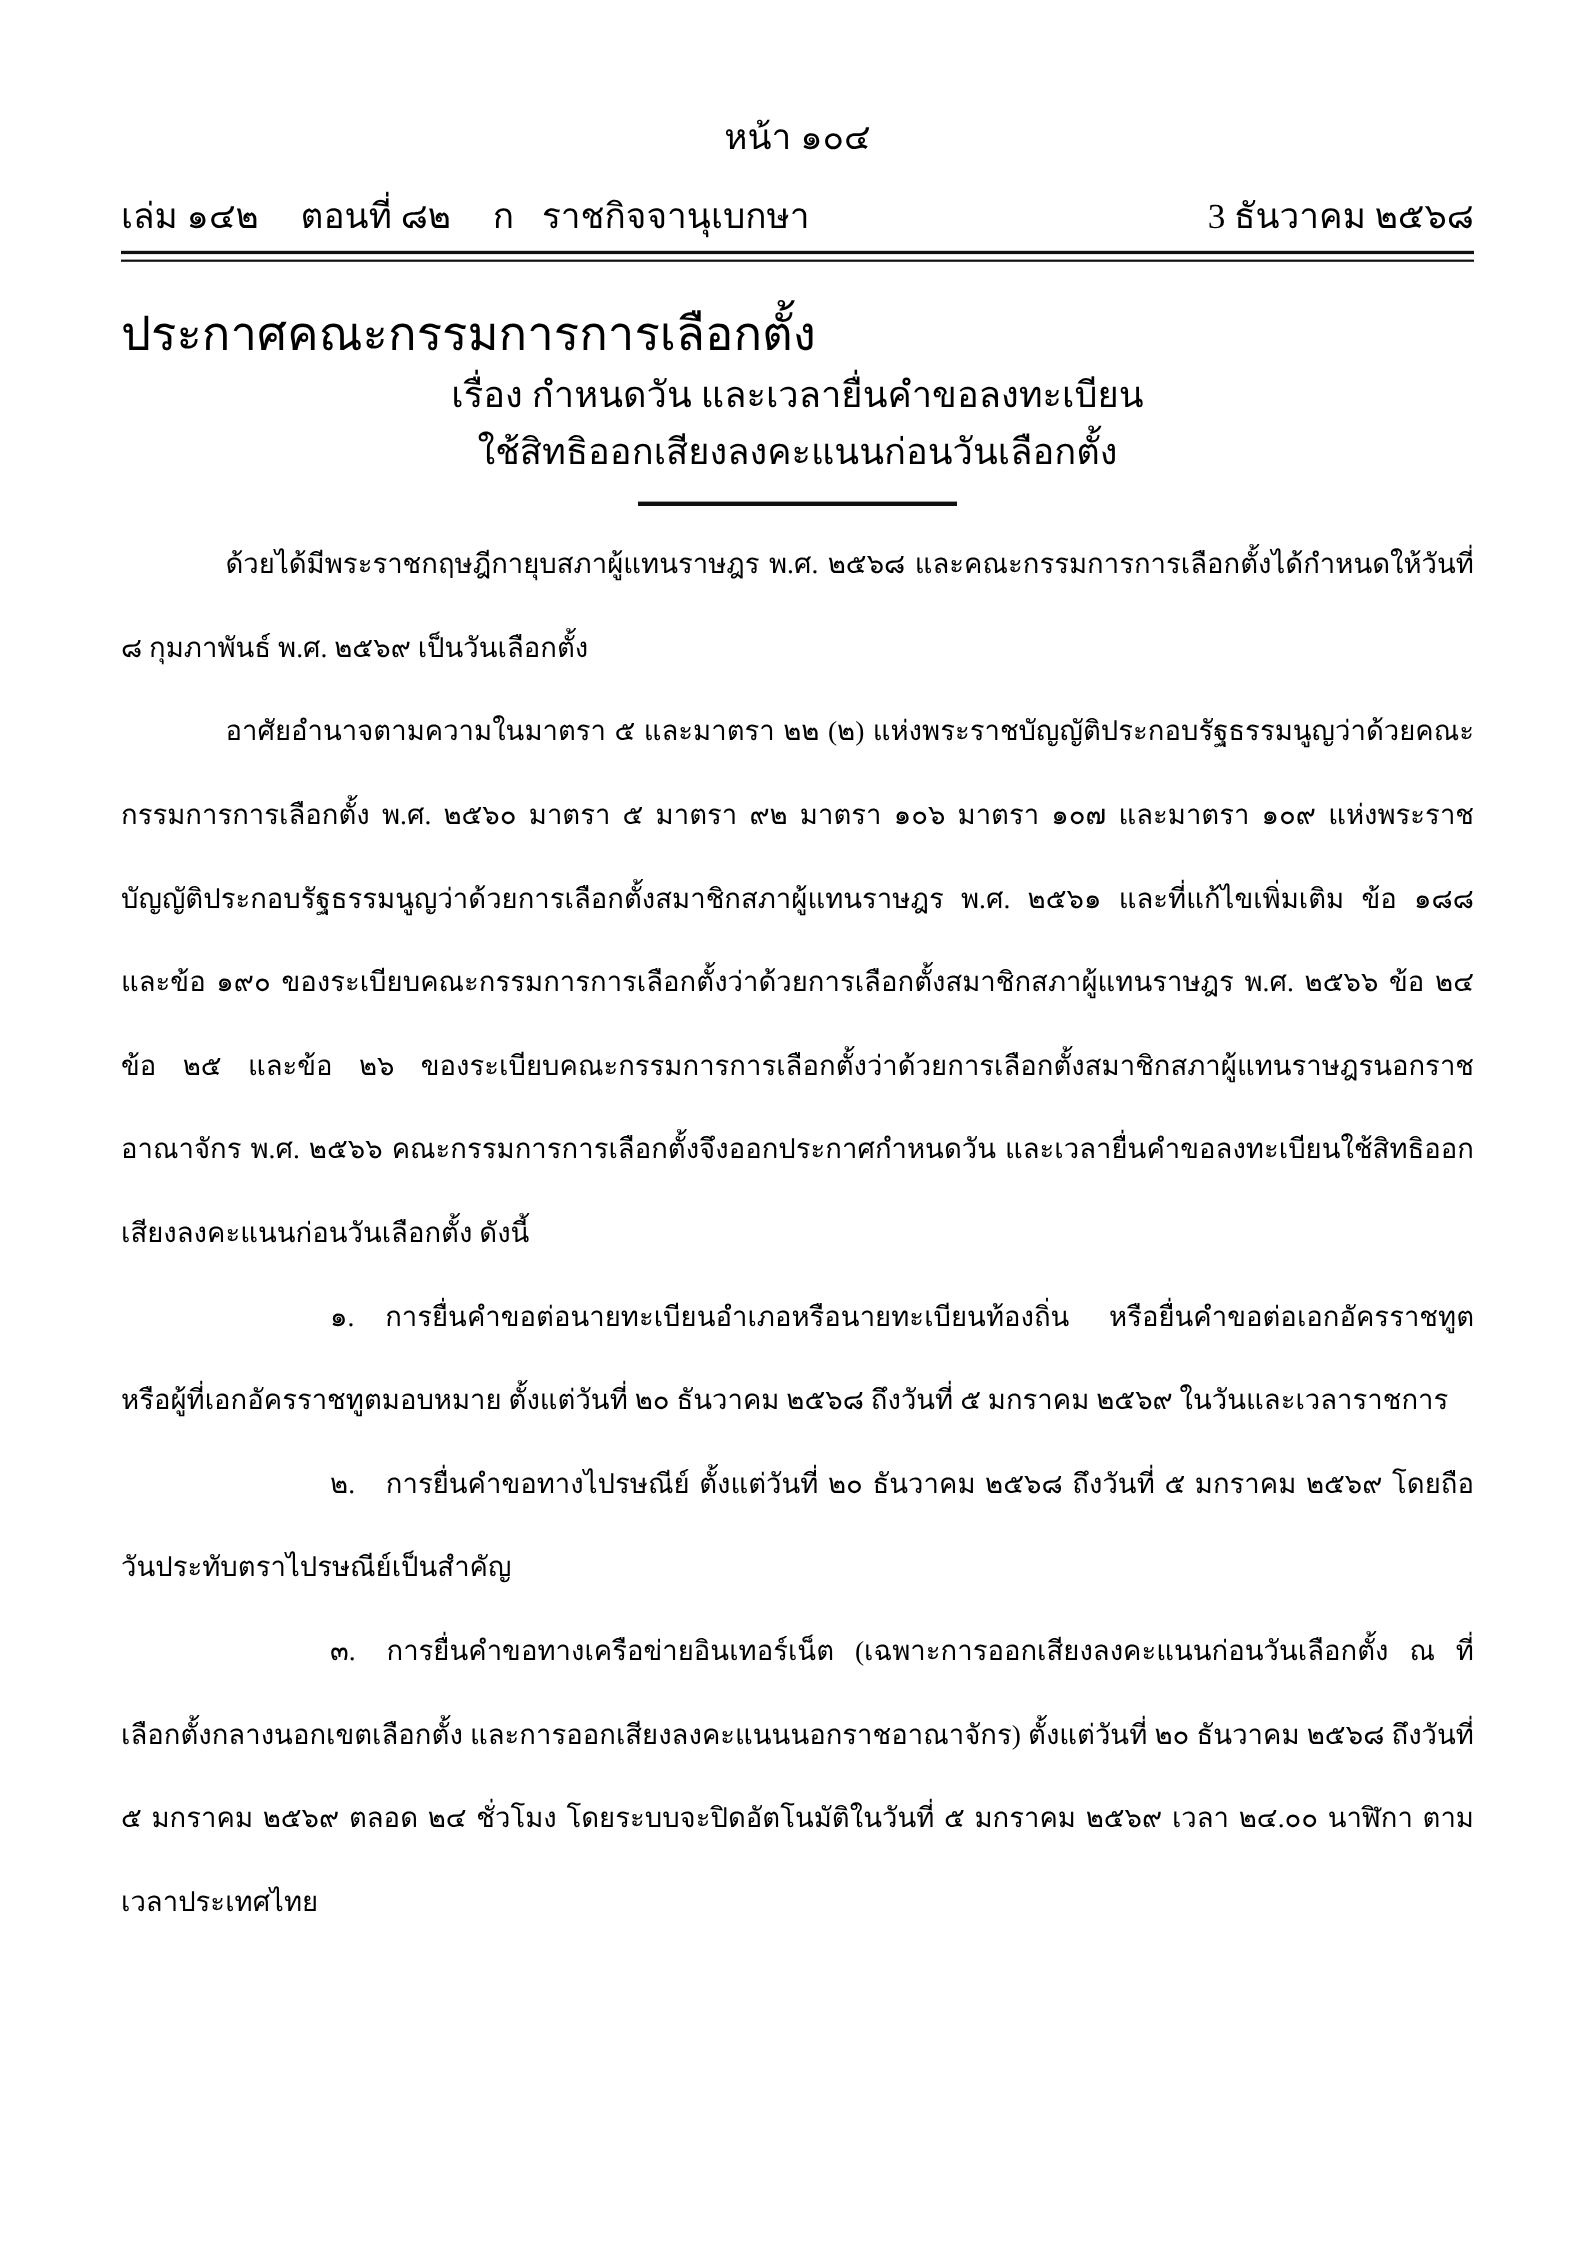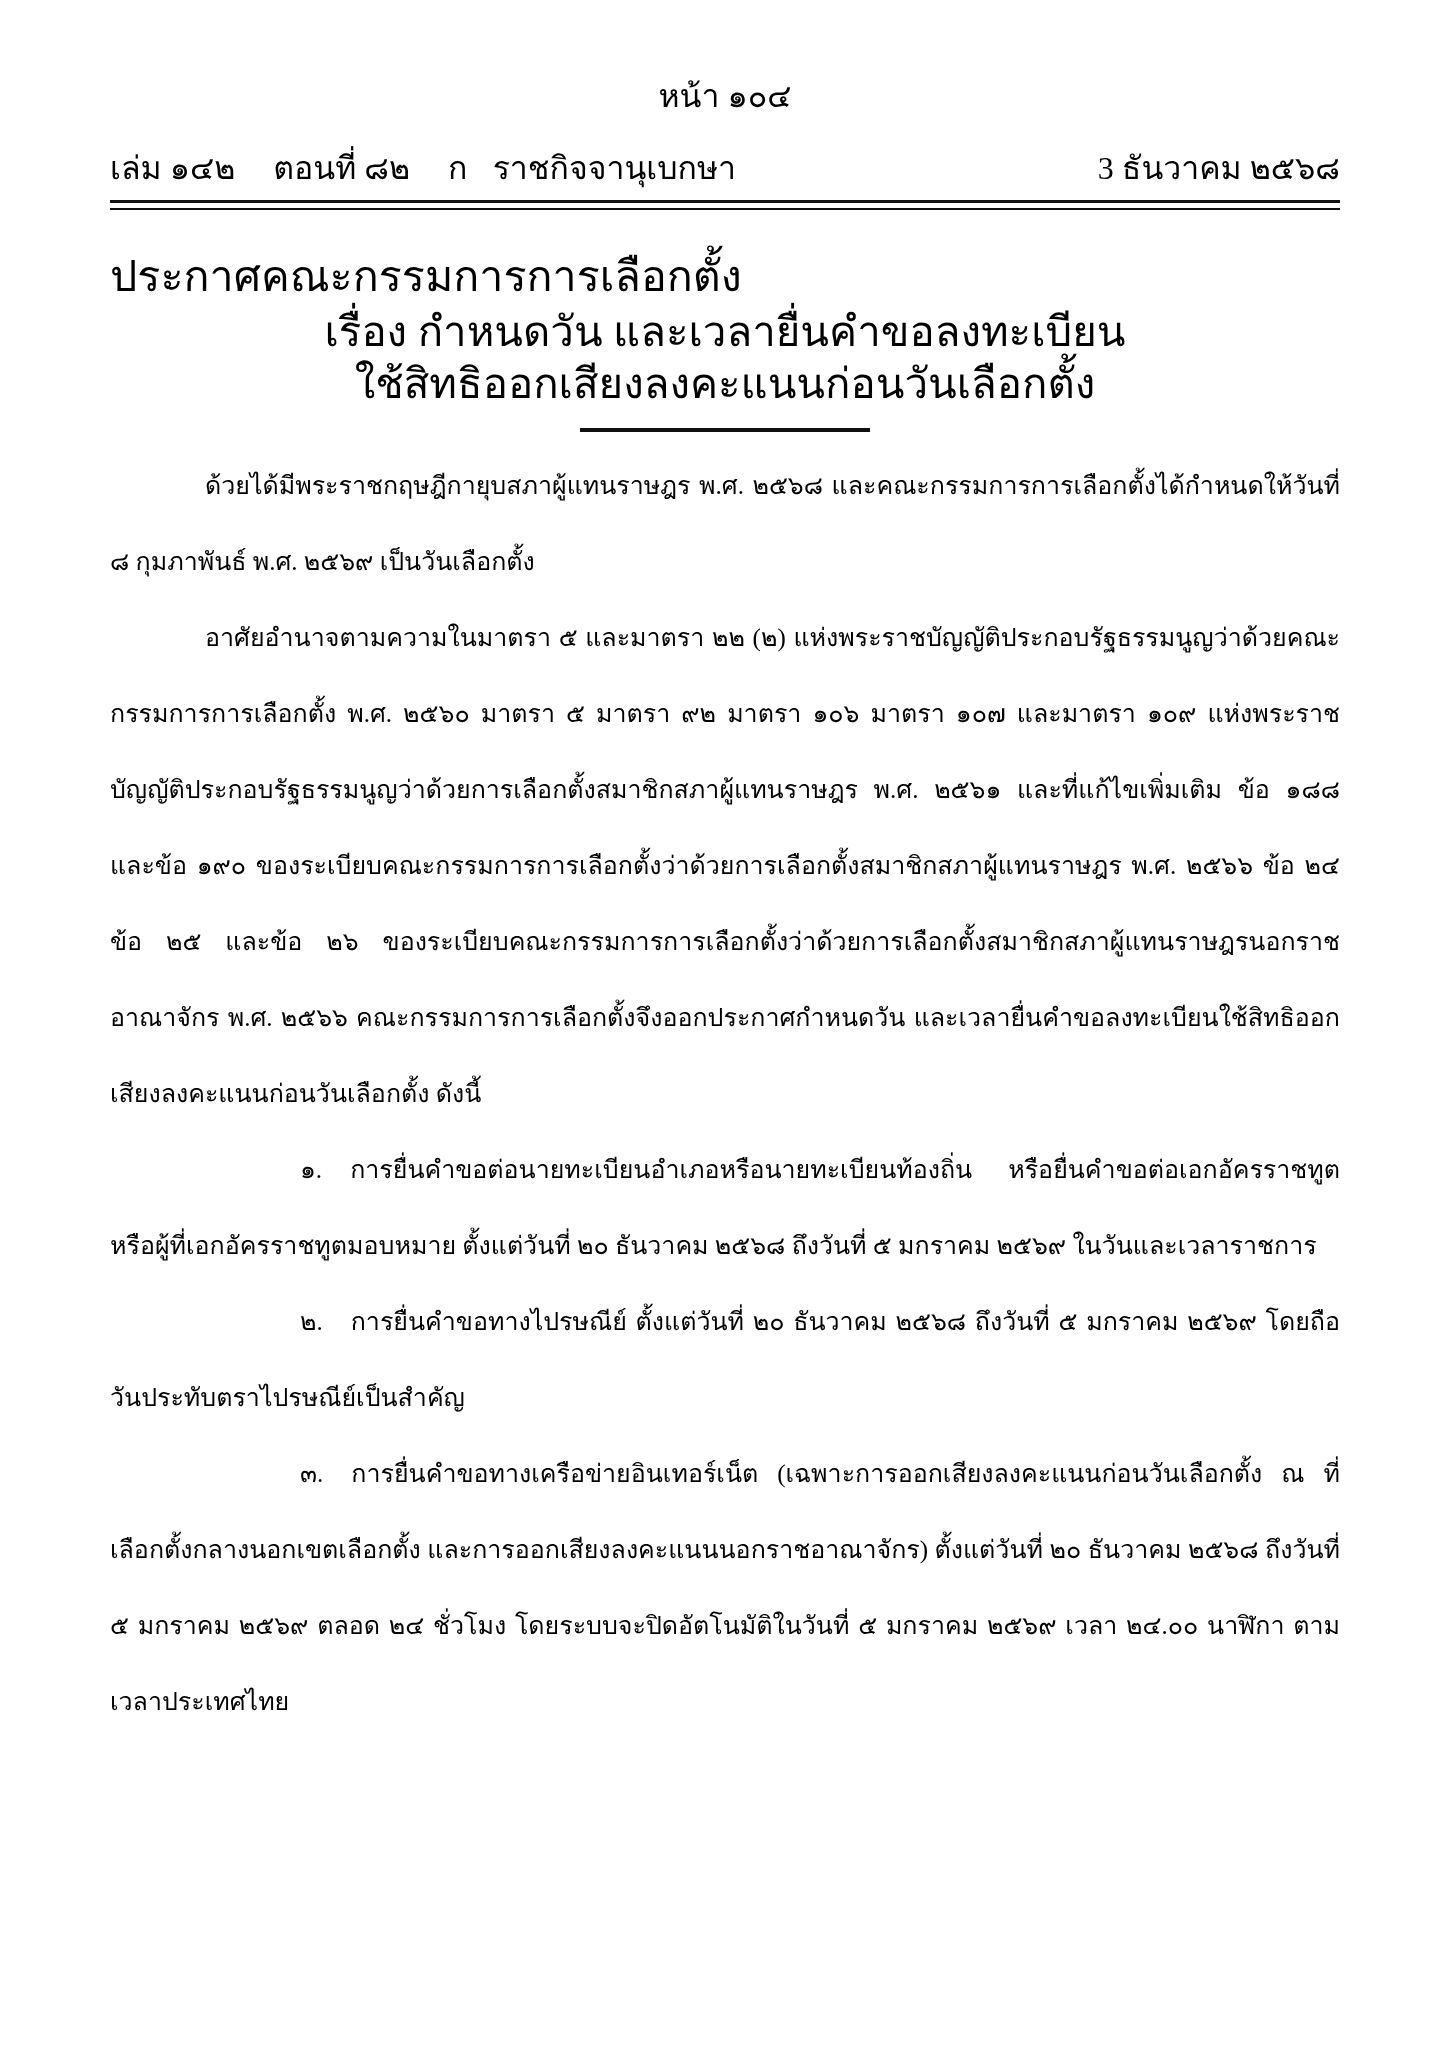--- a/index.html
+++ b/index.html
@@ -5,21 +5,21 @@
   html, body { margin: 0; padding: 0; background: #e8e8e8; }
   .page {
     position: relative;
     width: 1448px;
     height: 2048px;
     margin: 0 auto;
     background: #ffffff;
     color: #000000;
     font-family: "Liberation Serif", "DejaVu Serif", serif;
     box-sizing: border-box;
-    padding: 76px 108px 0 110px;
+    padding: 104px 108px 0 110px;
     overflow: hidden;
   }
   
   .page-number {
     text-align: center;
     font-size: 32px;
     line-height: 40px;
   }
   .meta-row {
     position: relative;
@@ -50,21 +50,21 @@
   
   .doc-title {
     margin: 38px 0 0 0;
     text-align: left;
     font-size: 43px;
     font-weight: normal;
     line-height: 58px;
   }
   .doc-subject {
     text-align: center;
-    font-size: 42px;
+    font-size: 33px;
     line-height: 52px;
   }
   .short-rule {
     width: 290px;
     margin: 18px auto 0 auto;
     border-top: 4px solid #111111;
   }
   
   .doc-body { margin-top: 16px; }
   .body-p {

